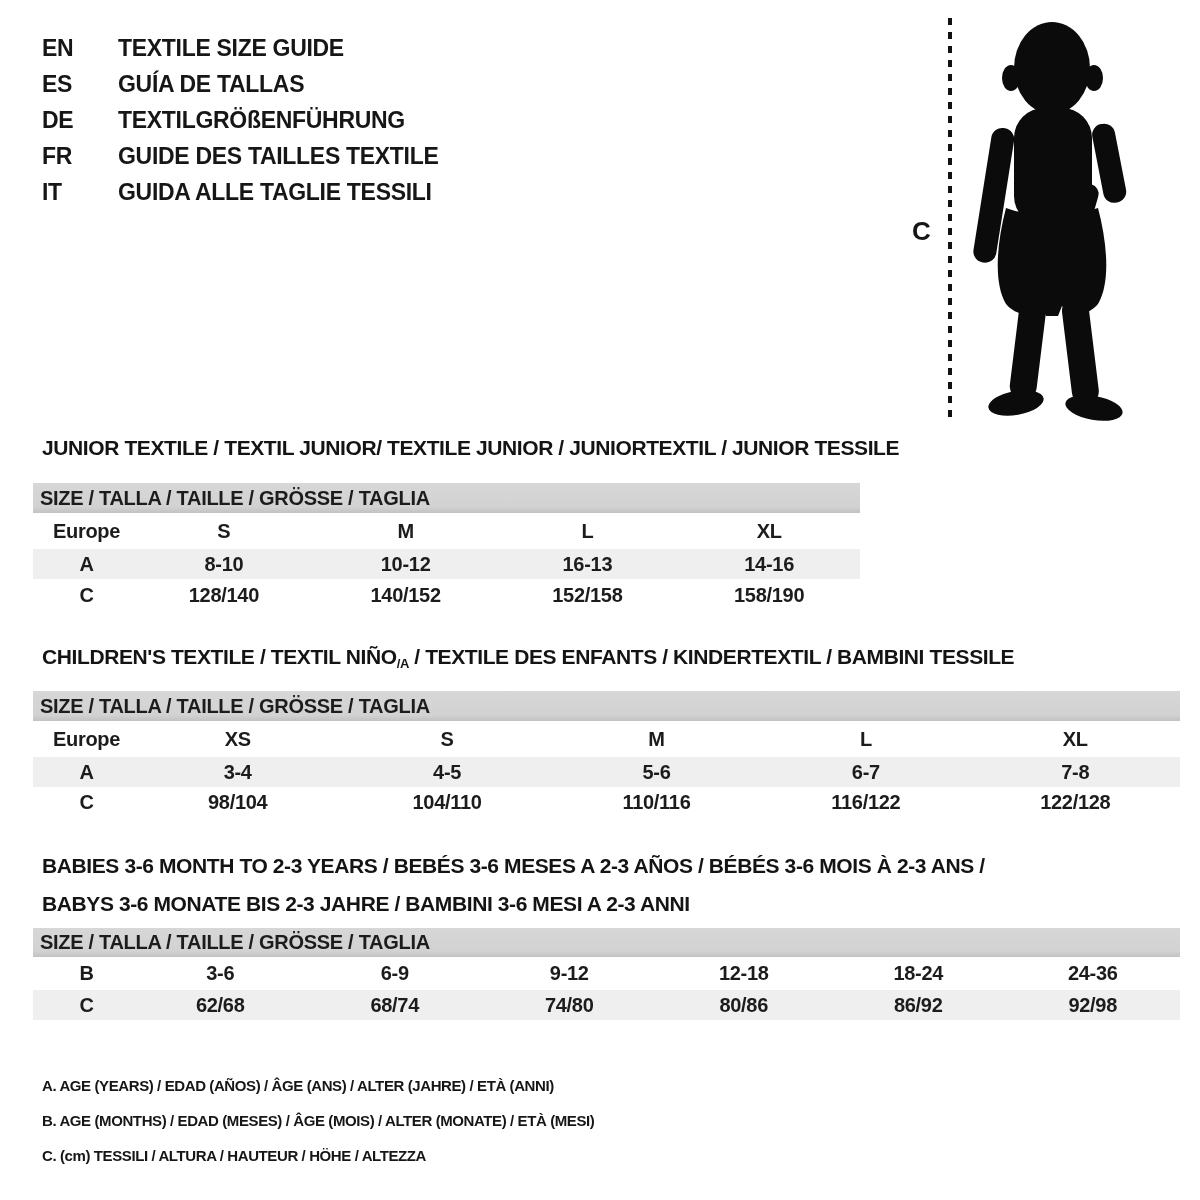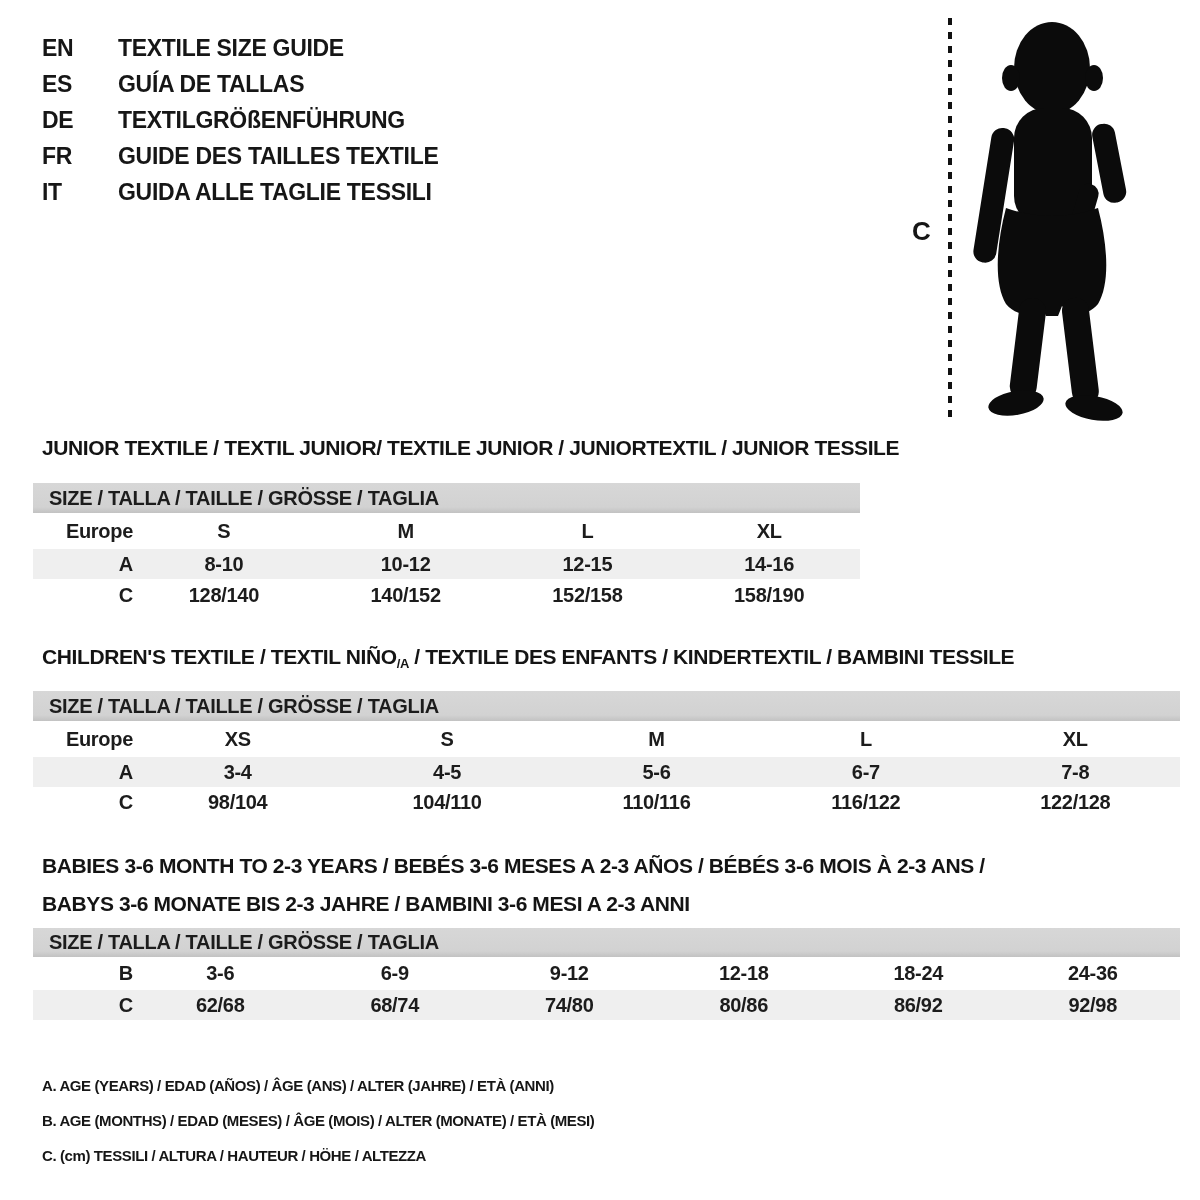--- a/index.html
+++ b/index.html
@@ -26,30 +26,30 @@
     position:absolute;left:42px;margin:0;font-weight:bold;font-size:21px;
     letter-spacing:-0.4px;white-space:nowrap;color:#141414;
   }
   .sub-a{font-size:13px;vertical-align:-4px;}
   .two-line{line-height:38px;}
   
   .size-bar{
     position:absolute;left:33px;height:30px;box-sizing:border-box;
     background:linear-gradient(180deg,#d7d7d7 0%,#d2d2d2 80%,#c2c2c2 100%);
     font-weight:bold;font-size:20px;letter-spacing:-0.3px;
-    padding-left:16px;display:flex;align-items:center;color:#1c1c1c;
+    padding-left:7px;display:flex;align-items:center;color:#1c1c1c;
   }
   table.size-table{
     position:absolute;left:33px;border-collapse:collapse;table-layout:fixed;
   }
   table.size-table td{
     font-weight:bold;font-size:20px;letter-spacing:-0.3px;text-align:center;
     vertical-align:middle;padding:0;color:#1c1c1c;
   }
-  table.size-table td.lbl{text-align:right;padding-left:7px;margin-top:26px;}
+  table.size-table td.lbl{text-align:center;padding-left:7px;margin-top:26px;}
   tr.stripe{background:#efefef;}
   col.c-first{width:100px;}
   
   .legend{position:absolute;left:42px;top:1068px;}
   .legend-line{font-weight:bold;font-size:15px;letter-spacing:-0.4px;line-height:35px;white-space:nowrap;}
 </style>
 </head>
 <body>
 
 <div class="page">
@@ -113,21 +113,21 @@
         <td class="lbl">Europe</td>
         <td>S</td>
         <td>M</td>
         <td>L</td>
         <td>XL</td>
       </tr>
       <tr class="stripe" style="height:30px;">
         <td class="lbl">A</td>
         <td>8-10</td>
         <td>10-12</td>
-        <td>12-15</td>
+        <td>16-13</td>
         <td>14-16</td>
       </tr>
       <tr style="height:33px;">
         <td class="lbl">C</td>
         <td>128/140</td>
         <td>140/152</td>
         <td>152/158</td>
         <td>158/190</td>
       </tr>
     </tbody>

